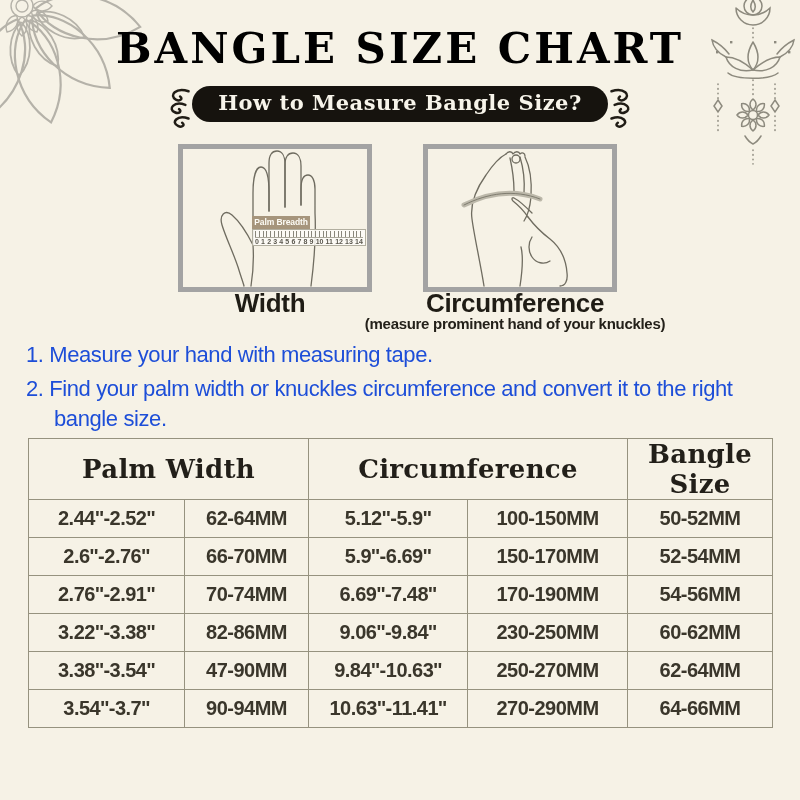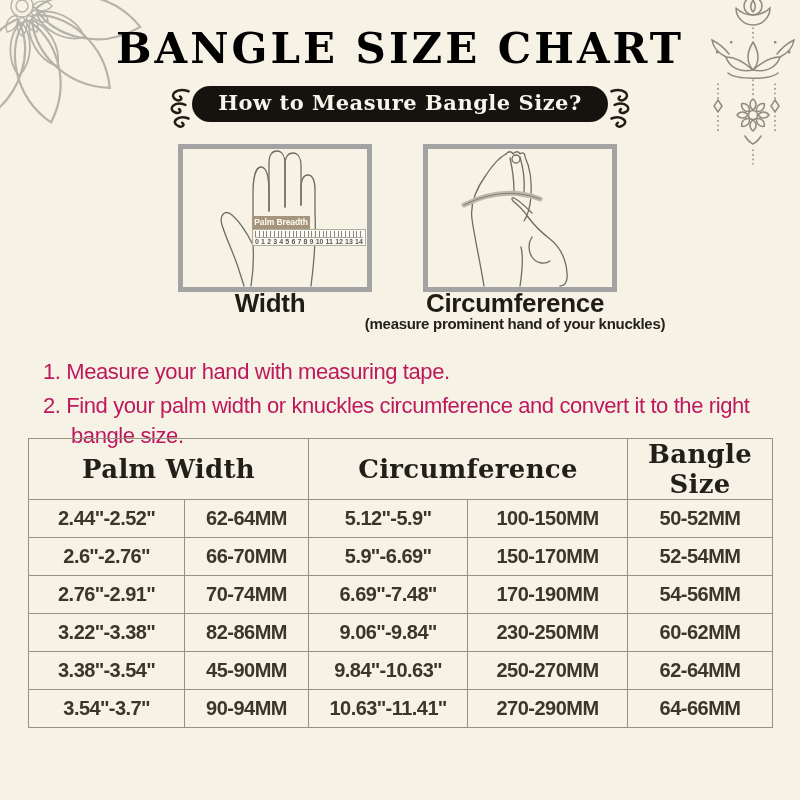--- a/index.html
+++ b/index.html
@@ -58,22 +58,22 @@
   
   .caption{position:absolute;text-align:center;font-weight:700;color:#1f1c15;}
   .caption-width{top:288px;left:178px;width:184px;font-size:26px;letter-spacing:-.3px;}
   .caption-circ{top:288px;left:385px;width:260px;font-size:26px;letter-spacing:-.3px;}
   .caption-note{
     position:absolute;top:315px;left:345px;width:340px;text-align:center;
     font-size:15px;font-weight:700;color:#24211a;letter-spacing:-.3px;
   }
   
   .instructions{
-    position:absolute;top:340px;left:26px;width:742px;margin:17px;padding:0;list-style:none;
-    font-size:22px;letter-spacing:-.4px;color:#be185d;line-height:30px;
+    position:absolute;top:340px;left:26px;width:742px;margin:0;padding:0;list-style:none;
+    font-size:22px;letter-spacing:-.4px;color:#1d4ed8;line-height:30px;
   }
   .instructions li{margin-bottom:4px;padding-left:28px;text-indent:-28px;}
   
   .size-table{
     position:absolute;top:438px;left:28px;width:744px;
     border-collapse:collapse;table-layout:fixed;
   }
   .size-table th,.size-table td{border:1px solid #96927f;text-align:center;padding:0;}
   .size-table th{
     height:49px;font-family:"DejaVu Serif","Liberation Serif",serif;
@@ -271,21 +271,21 @@
       </tr>
       <tr>
         <td>3.22''-3.38''</td>
         <td>82-86MM</td>
         <td>9.06''-9.84''</td>
         <td>230-250MM</td>
         <td>60-62MM</td>
       </tr>
       <tr>
         <td>3.38''-3.54''</td>
-        <td>45-90MM</td>
+        <td>47-90MM</td>
         <td>9.84''-10.63''</td>
         <td>250-270MM</td>
         <td>62-64MM</td>
       </tr>
       <tr>
         <td>3.54''-3.7''</td>
         <td>90-94MM</td>
         <td>10.63''-11.41''</td>
         <td>270-290MM</td>
         <td>64-66MM</td>

